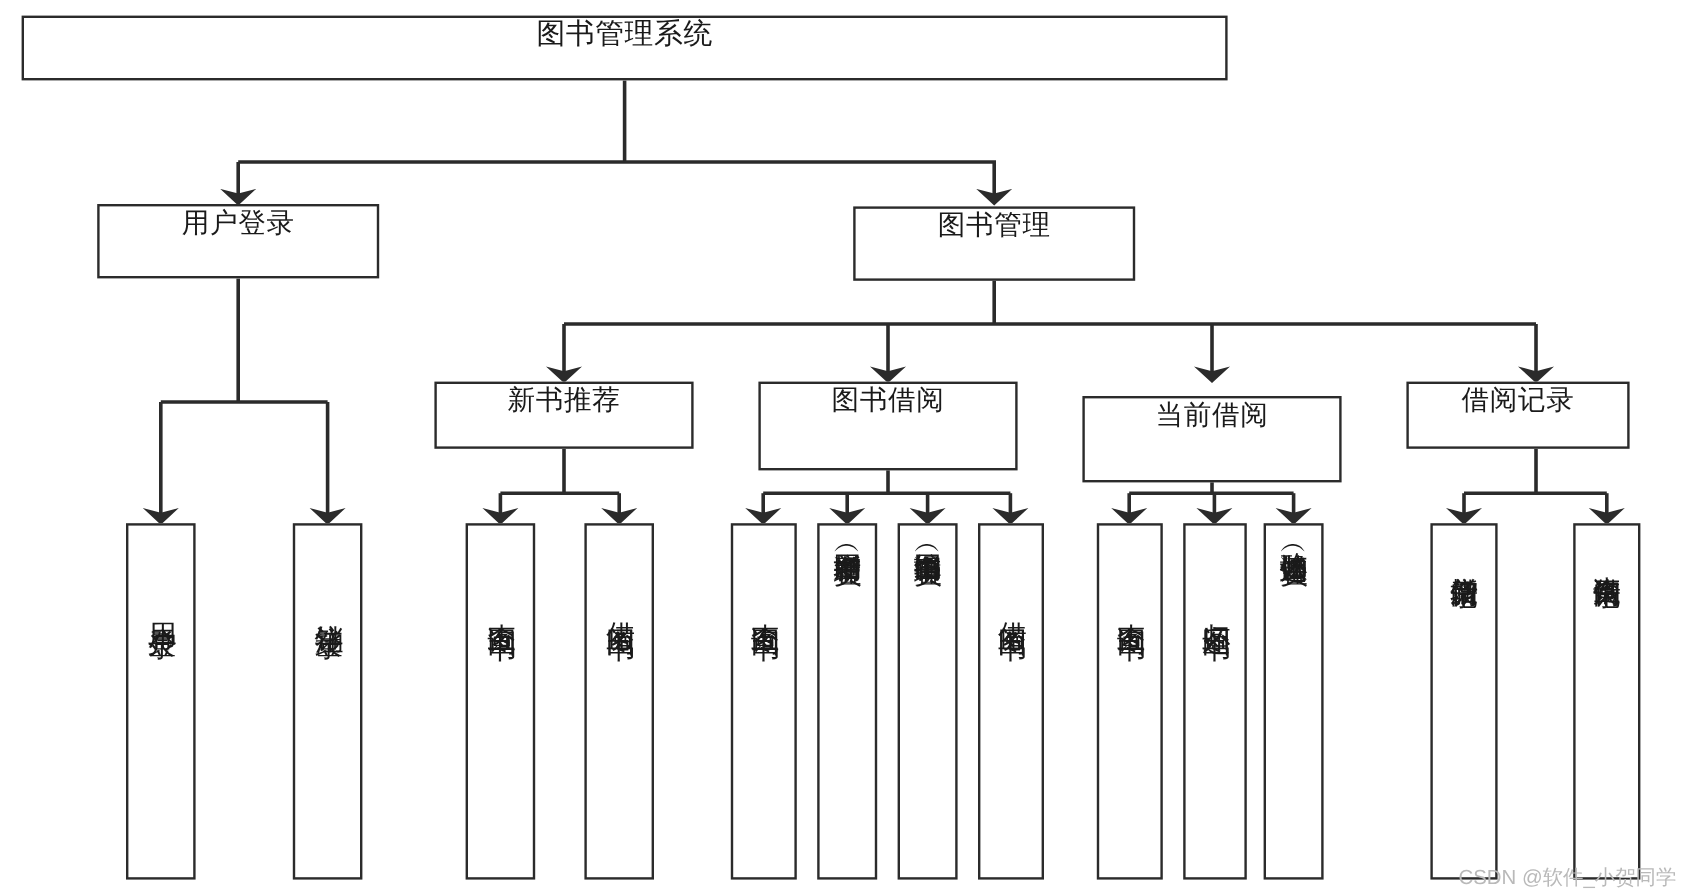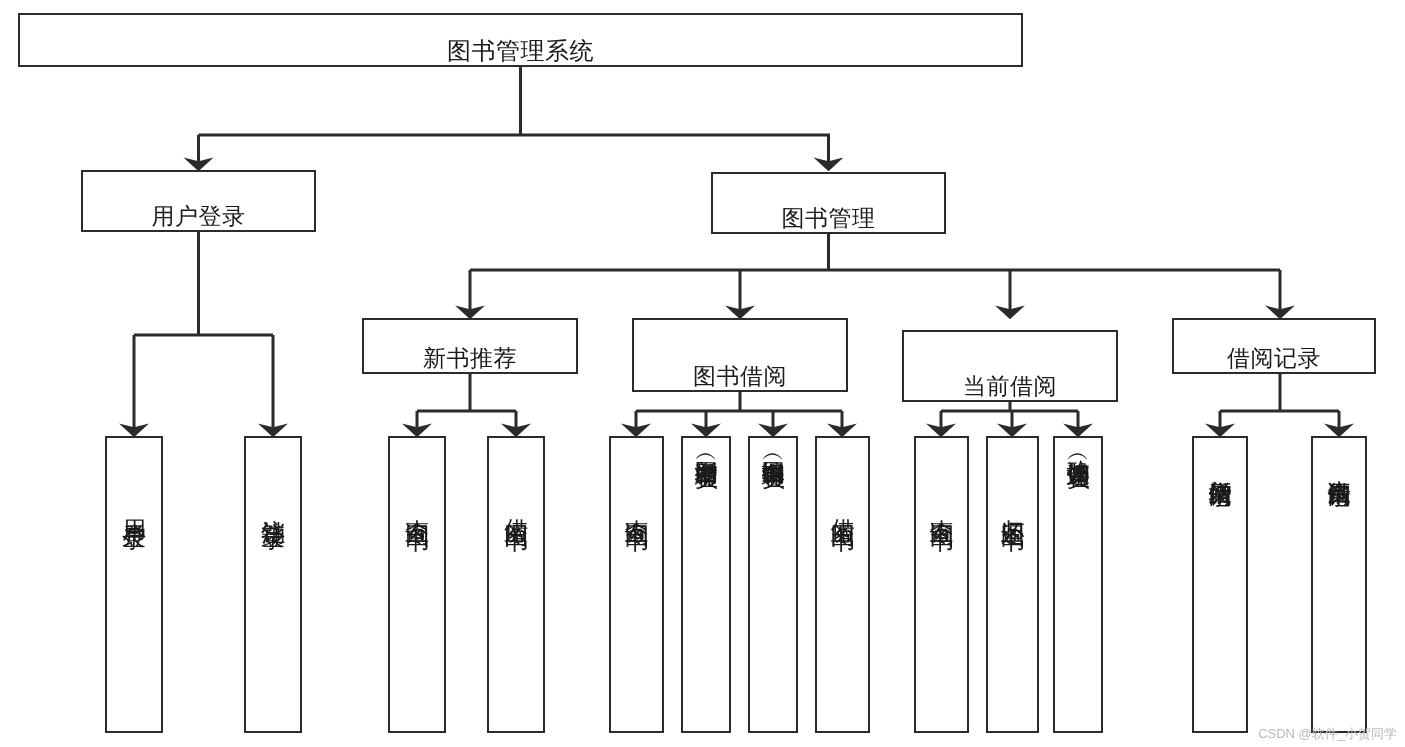--- a/index.html
+++ b/index.html
@@ -26,21 +26,21 @@
     width: 1405px;
     height: 747px;
     pointer-events: none;
   }
   .node {
     position: absolute;
     box-sizing: border-box;
     background: #ffffff;
     border: 2px solid #2b2b2b;
     display: flex;
-    align-items: flex-end;
+    align-items: flex-start;
     justify-content: center;
     overflow: hidden;
   }
   .node-label {
     color: #1a1a1a;
     line-height: 1.16;
     white-space: nowrap;
     text-align: center;
   }
   .node.horizontal .node-label {
@@ -64,21 +64,21 @@
     font-size: 23px;
     letter-spacing: 1px;
   }
   .node.root .node-label {
     font-size: 24px;
   }
   #watermark {
     position: absolute;
     right: 8px;
     bottom: 4px;
-    font-size: 13px;
+    font-size: 17px;
     color: #b9b9b9;
     white-space: nowrap;
     font-family: "Liberation Sans", "DejaVu Sans", sans-serif;
   }
 </style>
 </head>
 <body>
 
 <div id="diagram-root">
 
@@ -147,21 +147,21 @@
 
   <div class="node horizontal" style="left:362px; top:318px; width:216px; height:56px;">
     <span class="node-label">新书推荐</span>
   </div>
   <div class="node horizontal" style="left:632px; top:318px; width:216px; height:74px;">
     <span class="node-label">图书借阅</span>
   </div>
   <div class="node horizontal" style="left:902px; top:330px; width:216px; height:72px;">
     <span class="node-label">当前借阅</span>
   </div>
-  <div class="node horizontal" style="left:1172px; top:318px; width:204px; height:56px;">
+  <div class="node horizontal" style="left:1172px; top:318px; width:186px; height:56px;">
     <span class="node-label">借阅记录</span>
   </div>
 
   <div class="node vertical" style="left:105px; top:436px; width:58px; height:297px; padding-top:62px;">
     <span class="node-label">用户登录</span>
   </div>
   <div class="node vertical" style="left:244px; top:436px; width:58px; height:297px; padding-top:62px;">
     <span class="node-label">注销登录</span>
   </div>
 

